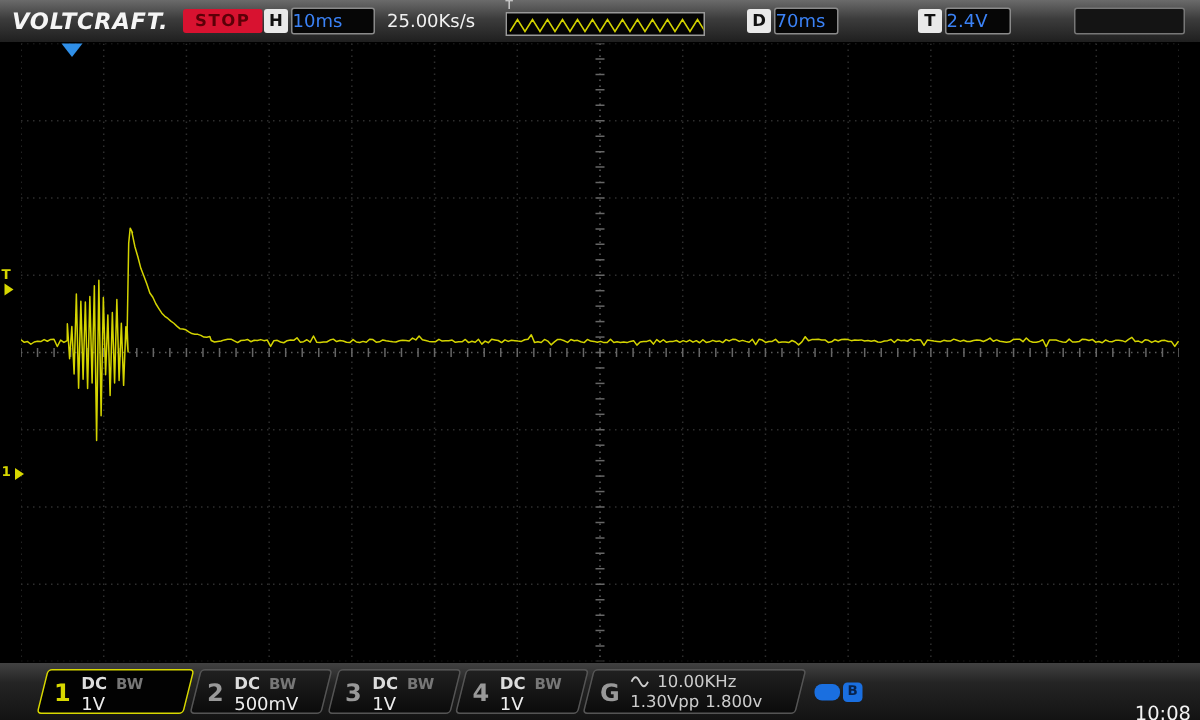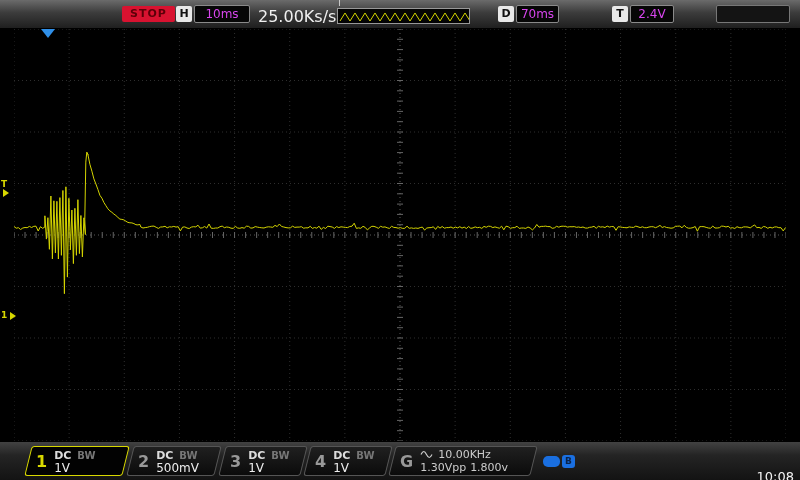--- a/index.html
+++ b/index.html
@@ -11,22 +11,22 @@
   .topbar{position:absolute;top:0;left:0;width:800px;height:29px;
     background:linear-gradient(180deg,#6b6b6b 0%,#3c3c3c 45%,#1f1f1f 100%);
     border-bottom:1px solid #000}
   .brand{position:absolute;left:8px;top:5px;color:#f5f5f5;font-size:15px;font-weight:bold;
     font-style:italic;letter-spacing:.5px}
   .stop-badge{position:absolute;left:122px;top:6px;height:16px;line-height:16px;padding:0 8px;
     background:#d81230;color:#5c0008;font-size:11px;font-weight:bold;border-radius:2px;letter-spacing:1px}
   .key-box{position:absolute;top:6px;width:16px;height:16px;background:#e9e9e9;color:#111;
     font-size:11px;font-weight:bold;text-align:center;line-height:16px;border-radius:2px}
   .val-box{position:absolute;top:5px;height:18px;line-height:16px;background:#060606;
-    border:1px solid #8a8a8a;color:#d946ef;font-size:12px;text-align:center;border-radius:2px}
-  .sample-rate{position:absolute;left:258px;top:7px;color:#f0f0f0;font-size:16px}
+    border:1px solid #8a8a8a;color:#3b82f6;font-size:12px;border-radius:2px}
+  .sample-rate{position:absolute;left:258px;top:7px;color:#f0f0f0;font-size:12px}
   .preview-t{position:absolute;left:337px;top:0px;color:#ddd;font-size:8px;line-height:8px}
   .preview-box{position:absolute;left:337px;top:8px;width:133px;height:16px;background:#040404;
     border:1px solid #999}
   .menu-button{position:absolute;left:716px;top:5px;width:74px;height:18px;background:#141414;
     border:1px solid #777;border-radius:2px}
 
   
   .screen{position:absolute;left:14px;top:29px;width:772px;height:412px;background:#000}
   .trig-pos{position:absolute;top:29px;width:0;height:0;border-left:7px solid transparent;
     border-right:7px solid transparent;border-top:9px solid #2f8fe8}
@@ -56,20 +56,21 @@
   .b-badge{position:absolute;left:562px;top:13px;width:13px;height:13px;background:#1a6fe0;border-radius:3px;
     color:#08234c;font-size:9px;font-weight:bold;text-align:center;line-height:13px}
   .clock{position:absolute;right:6px;top:27px;color:#f2f2f2;font-size:13px}
 </style>
 </head>
 <body>
 
 <div id="app">
 
   <div class="topbar">
+    <div class="brand">VOLTCRAFT.</div>
     <div class="stop-badge">STOP</div>
 
     <div class="key-box" style="left:176px">H</div>
     <div class="val-box" style="left:194px;width:56px">10ms</div>
 
     <div class="sample-rate">25.00Ks/s</div>
 
     <div class="preview-t">T</div>
     <div class="preview-box">
       <svg width="131" height="14">

